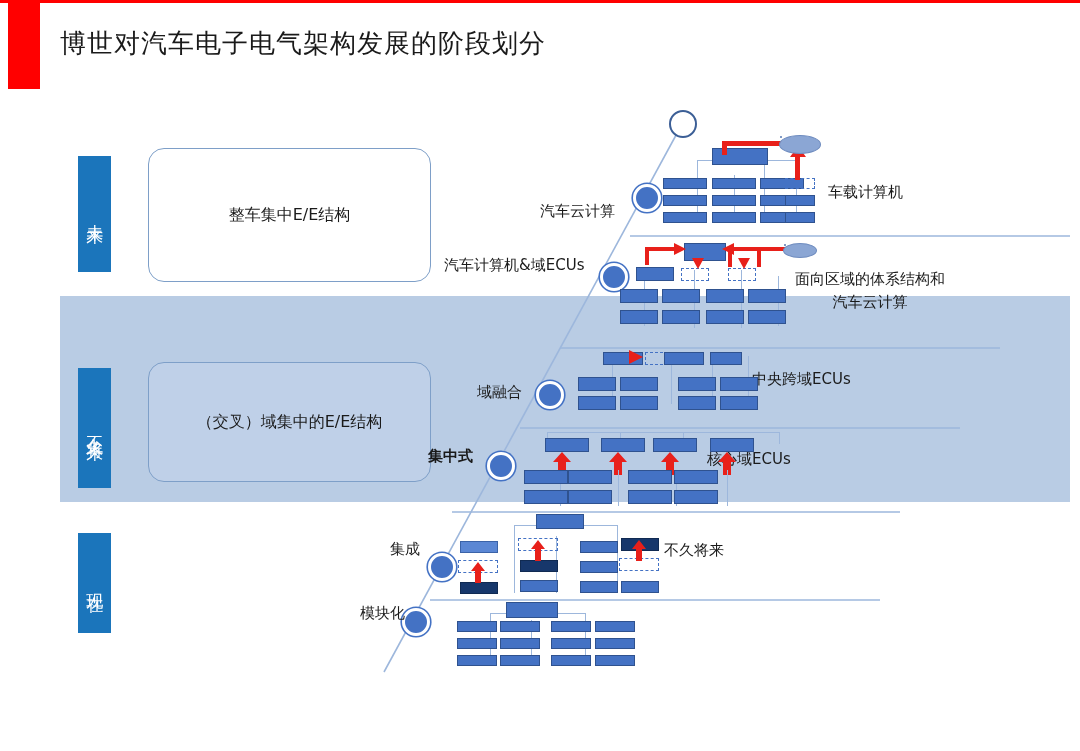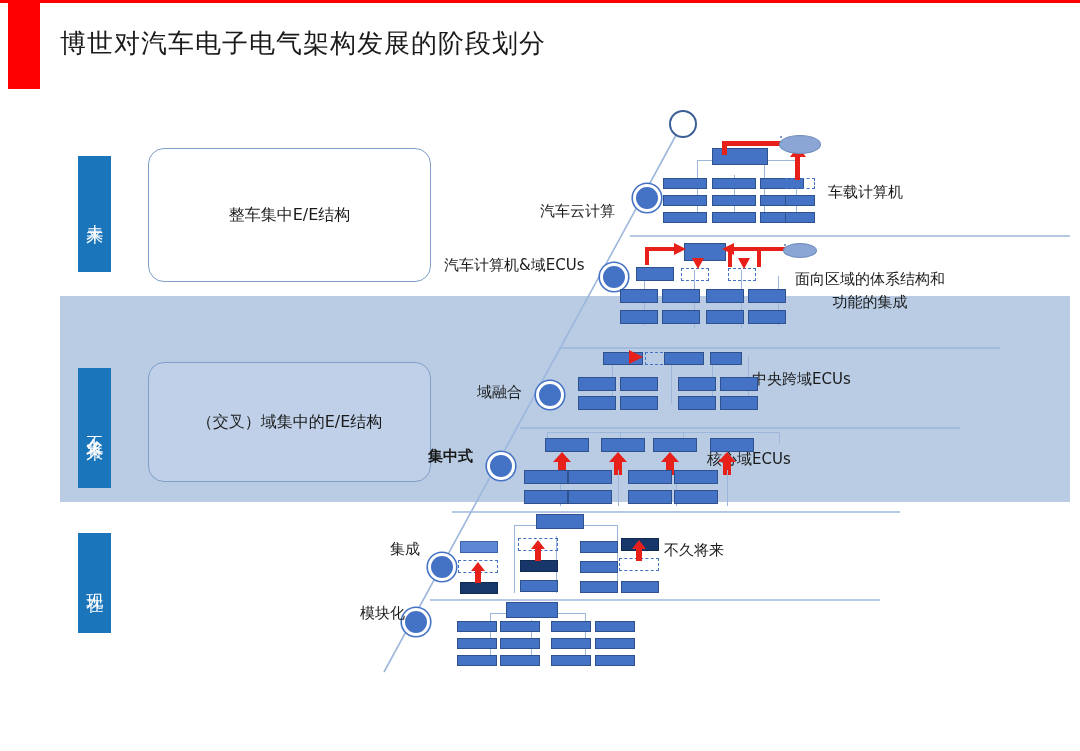--- a/index.html
+++ b/index.html
@@ -124,21 +124,21 @@
 
   <div class="stage-label" style="left:540px;top:202px;">汽车云计算</div>
   <div class="stage-label" style="left:444px;top:256px;">汽车计算机&amp;域ECUs</div>
   <div class="stage-label" style="left:477px;top:383px;">域融合</div>
   <div class="stage-label" style="left:428px;top:447px;font-weight:bold;">集中式</div>
   <div class="stage-label" style="left:390px;top:540px;">集成</div>
   <div class="stage-label" style="left:360px;top:604px;">模块化</div>
 
   <div class="desc-label" style="left:828px;top:181px;">车载计算机</div>
   <div class="desc-label" style="left:795px;top:268px;">面向区域的体系结构和
-功能的集成</div>
+汽车云计算</div>
   <div class="desc-label" style="left:752px;top:368px;">中央跨域ECUs</div>
   <div class="desc-label" style="left:707px;top:448px;">核心域ECUs</div>
   <div class="desc-label" style="left:664px;top:539px;">不久将来</div>
 
   <div>
     <div class="conn" style="left:697px;top:160px;width:1.4px;height:62px;"></div>
     <div class="conn" style="left:697px;top:160px;width:100px;height:1.4px;"></div>
     <div class="conn" style="left:796px;top:160px;width:1.4px;height:62px;"></div>
     <div class="conn" style="left:734px;top:175px;width:1.4px;height:48px;"></div>
     <div class="conn" style="left:764px;top:160px;width:1.4px;height:62px;"></div>

